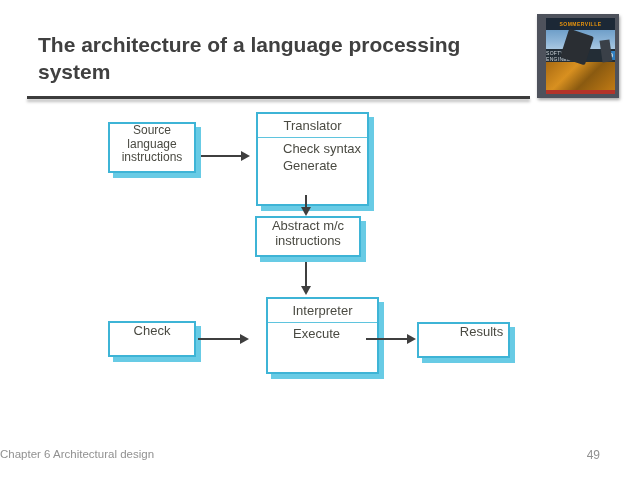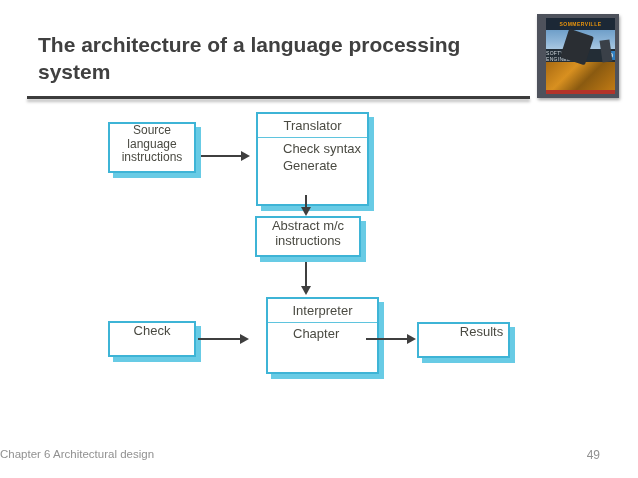--- a/index.html
+++ b/index.html
@@ -149,21 +149,21 @@
     </div>
 
     <div class="dbox dbox-center box-abstract">
       <div>Abstract m/c</div>
       <div>instructions</div>
     </div>
 
     <div class="dbox box-interpreter">
       <div class="dbox-header">Interpreter</div>
       <div class="dbox-body">
-        <div>Chapter</div>
+        <div>Execute</div>
       </div>
     </div>
 
     <div class="dbox dbox-center box-data">
       <div>Check</div>
     </div>
 
     <div class="dbox dbox-center box-results">
       <div>Results</div>
     </div>

